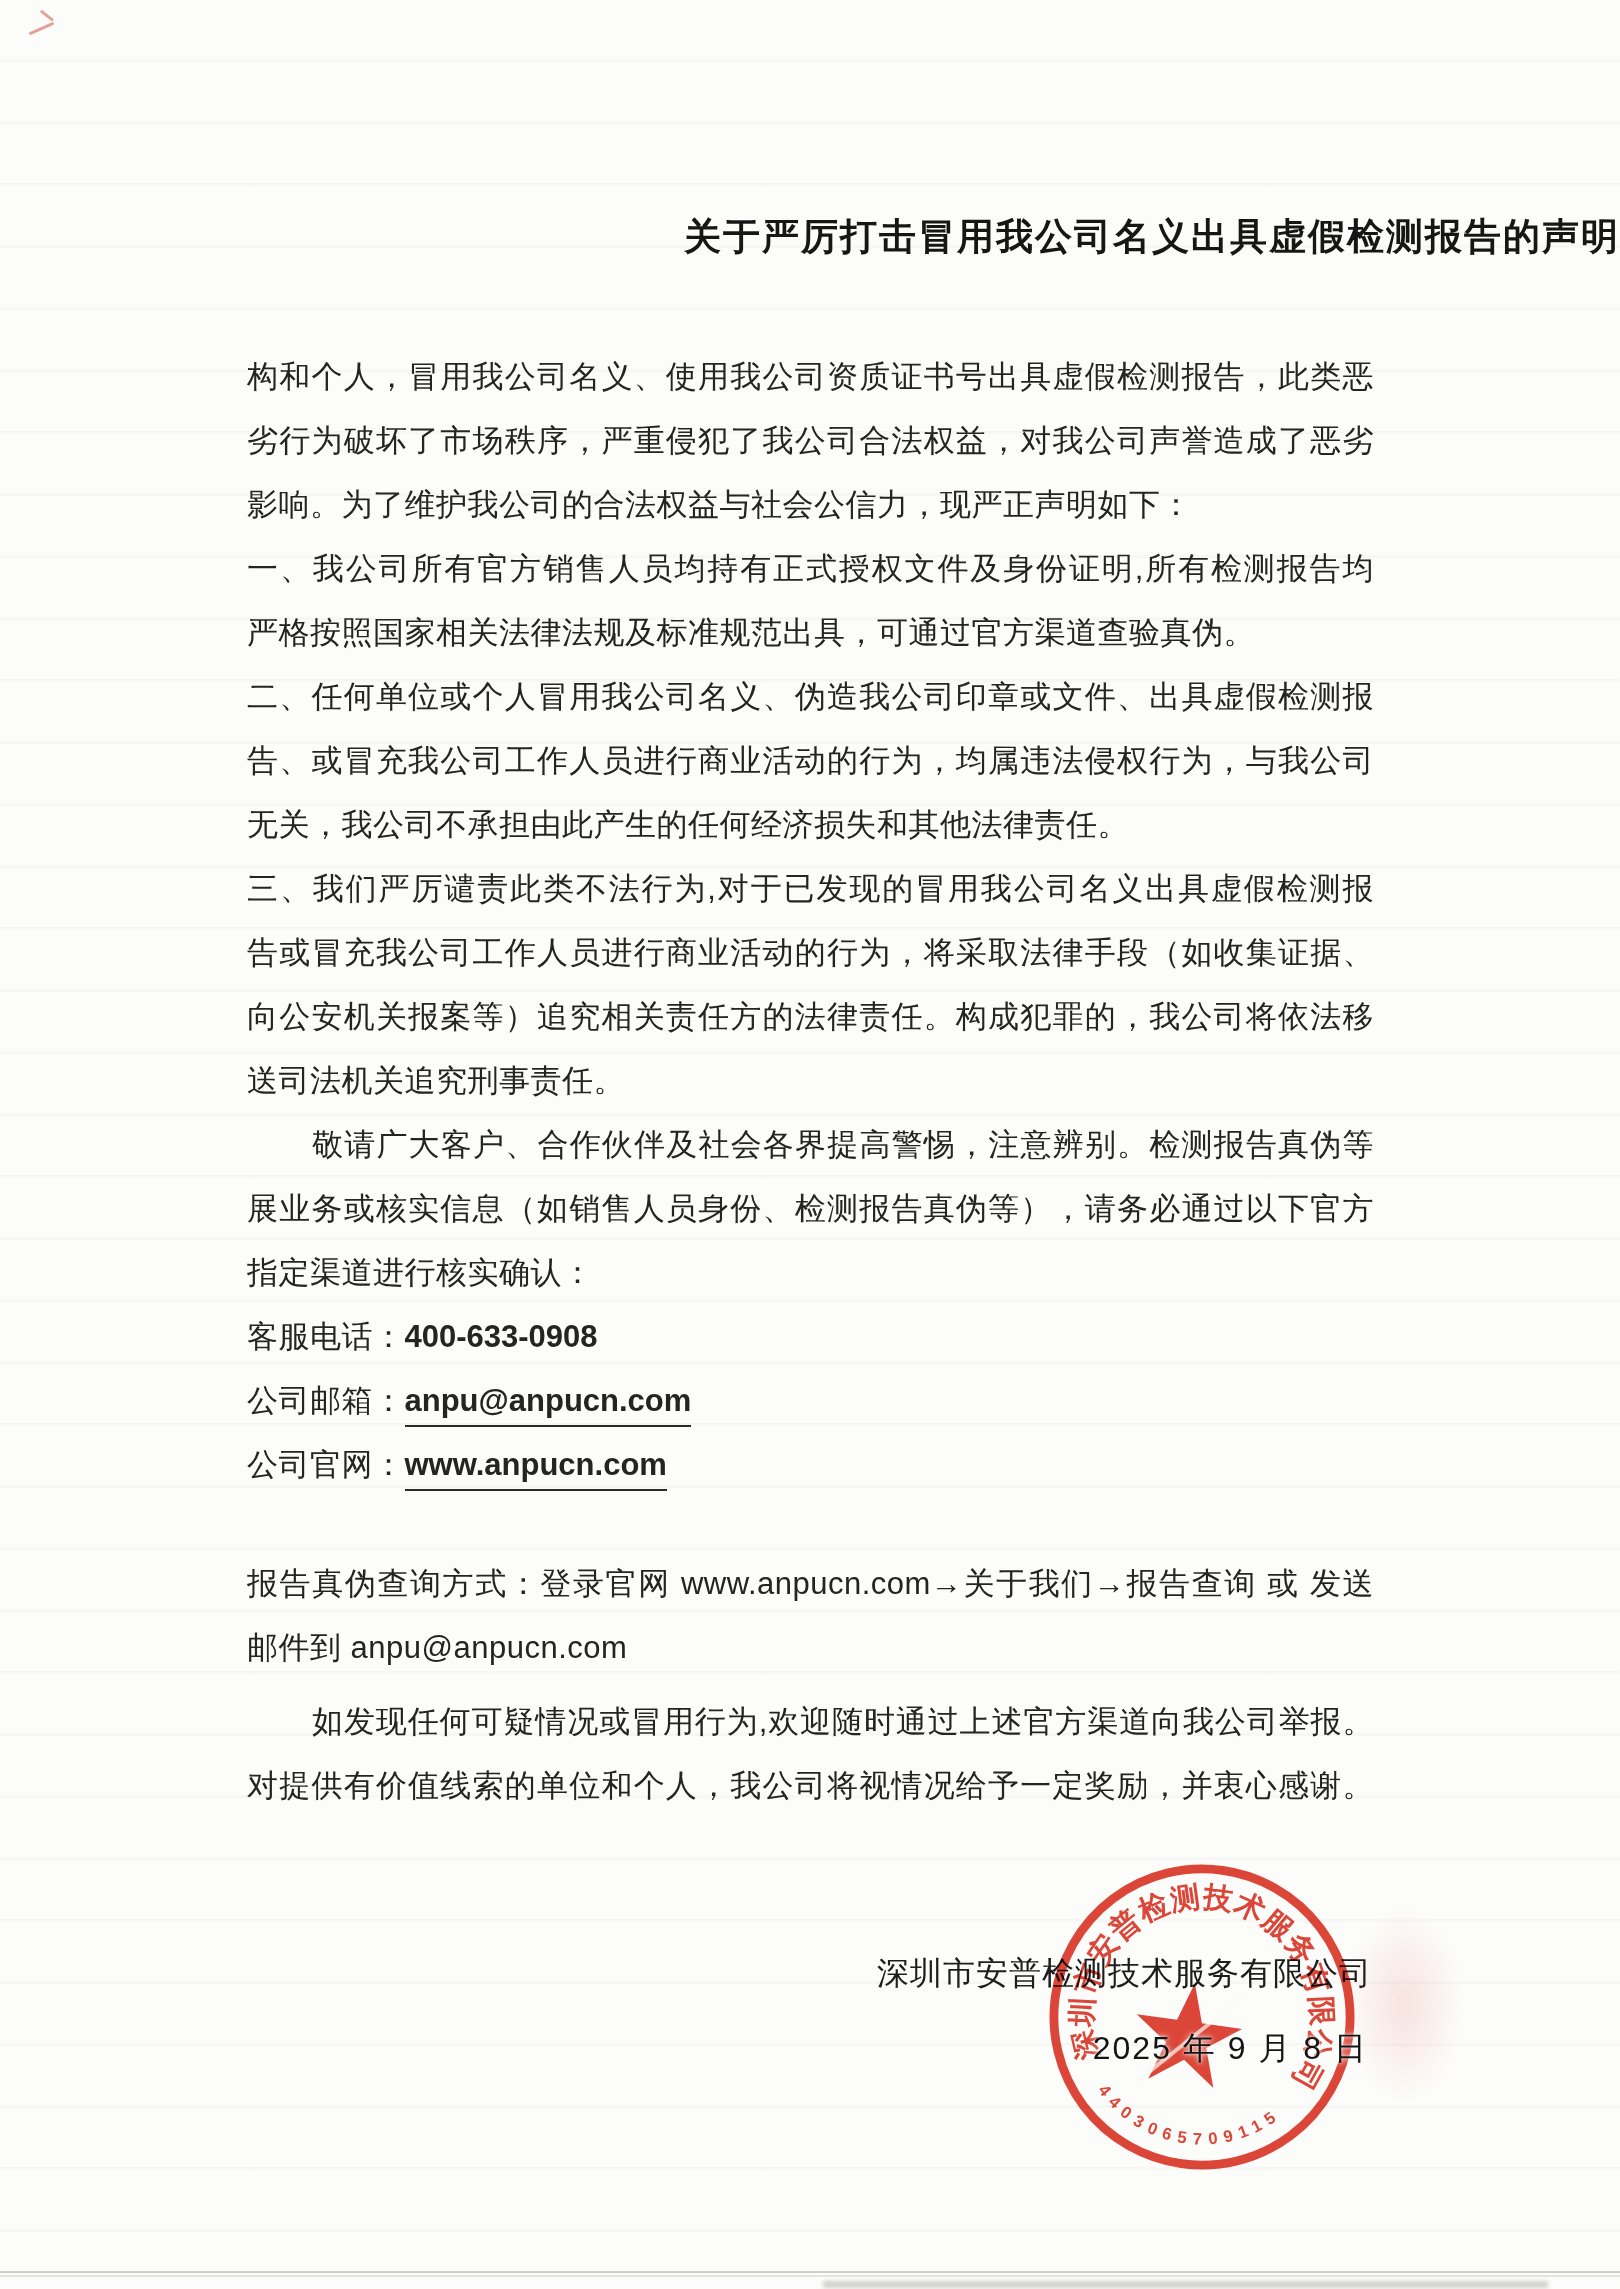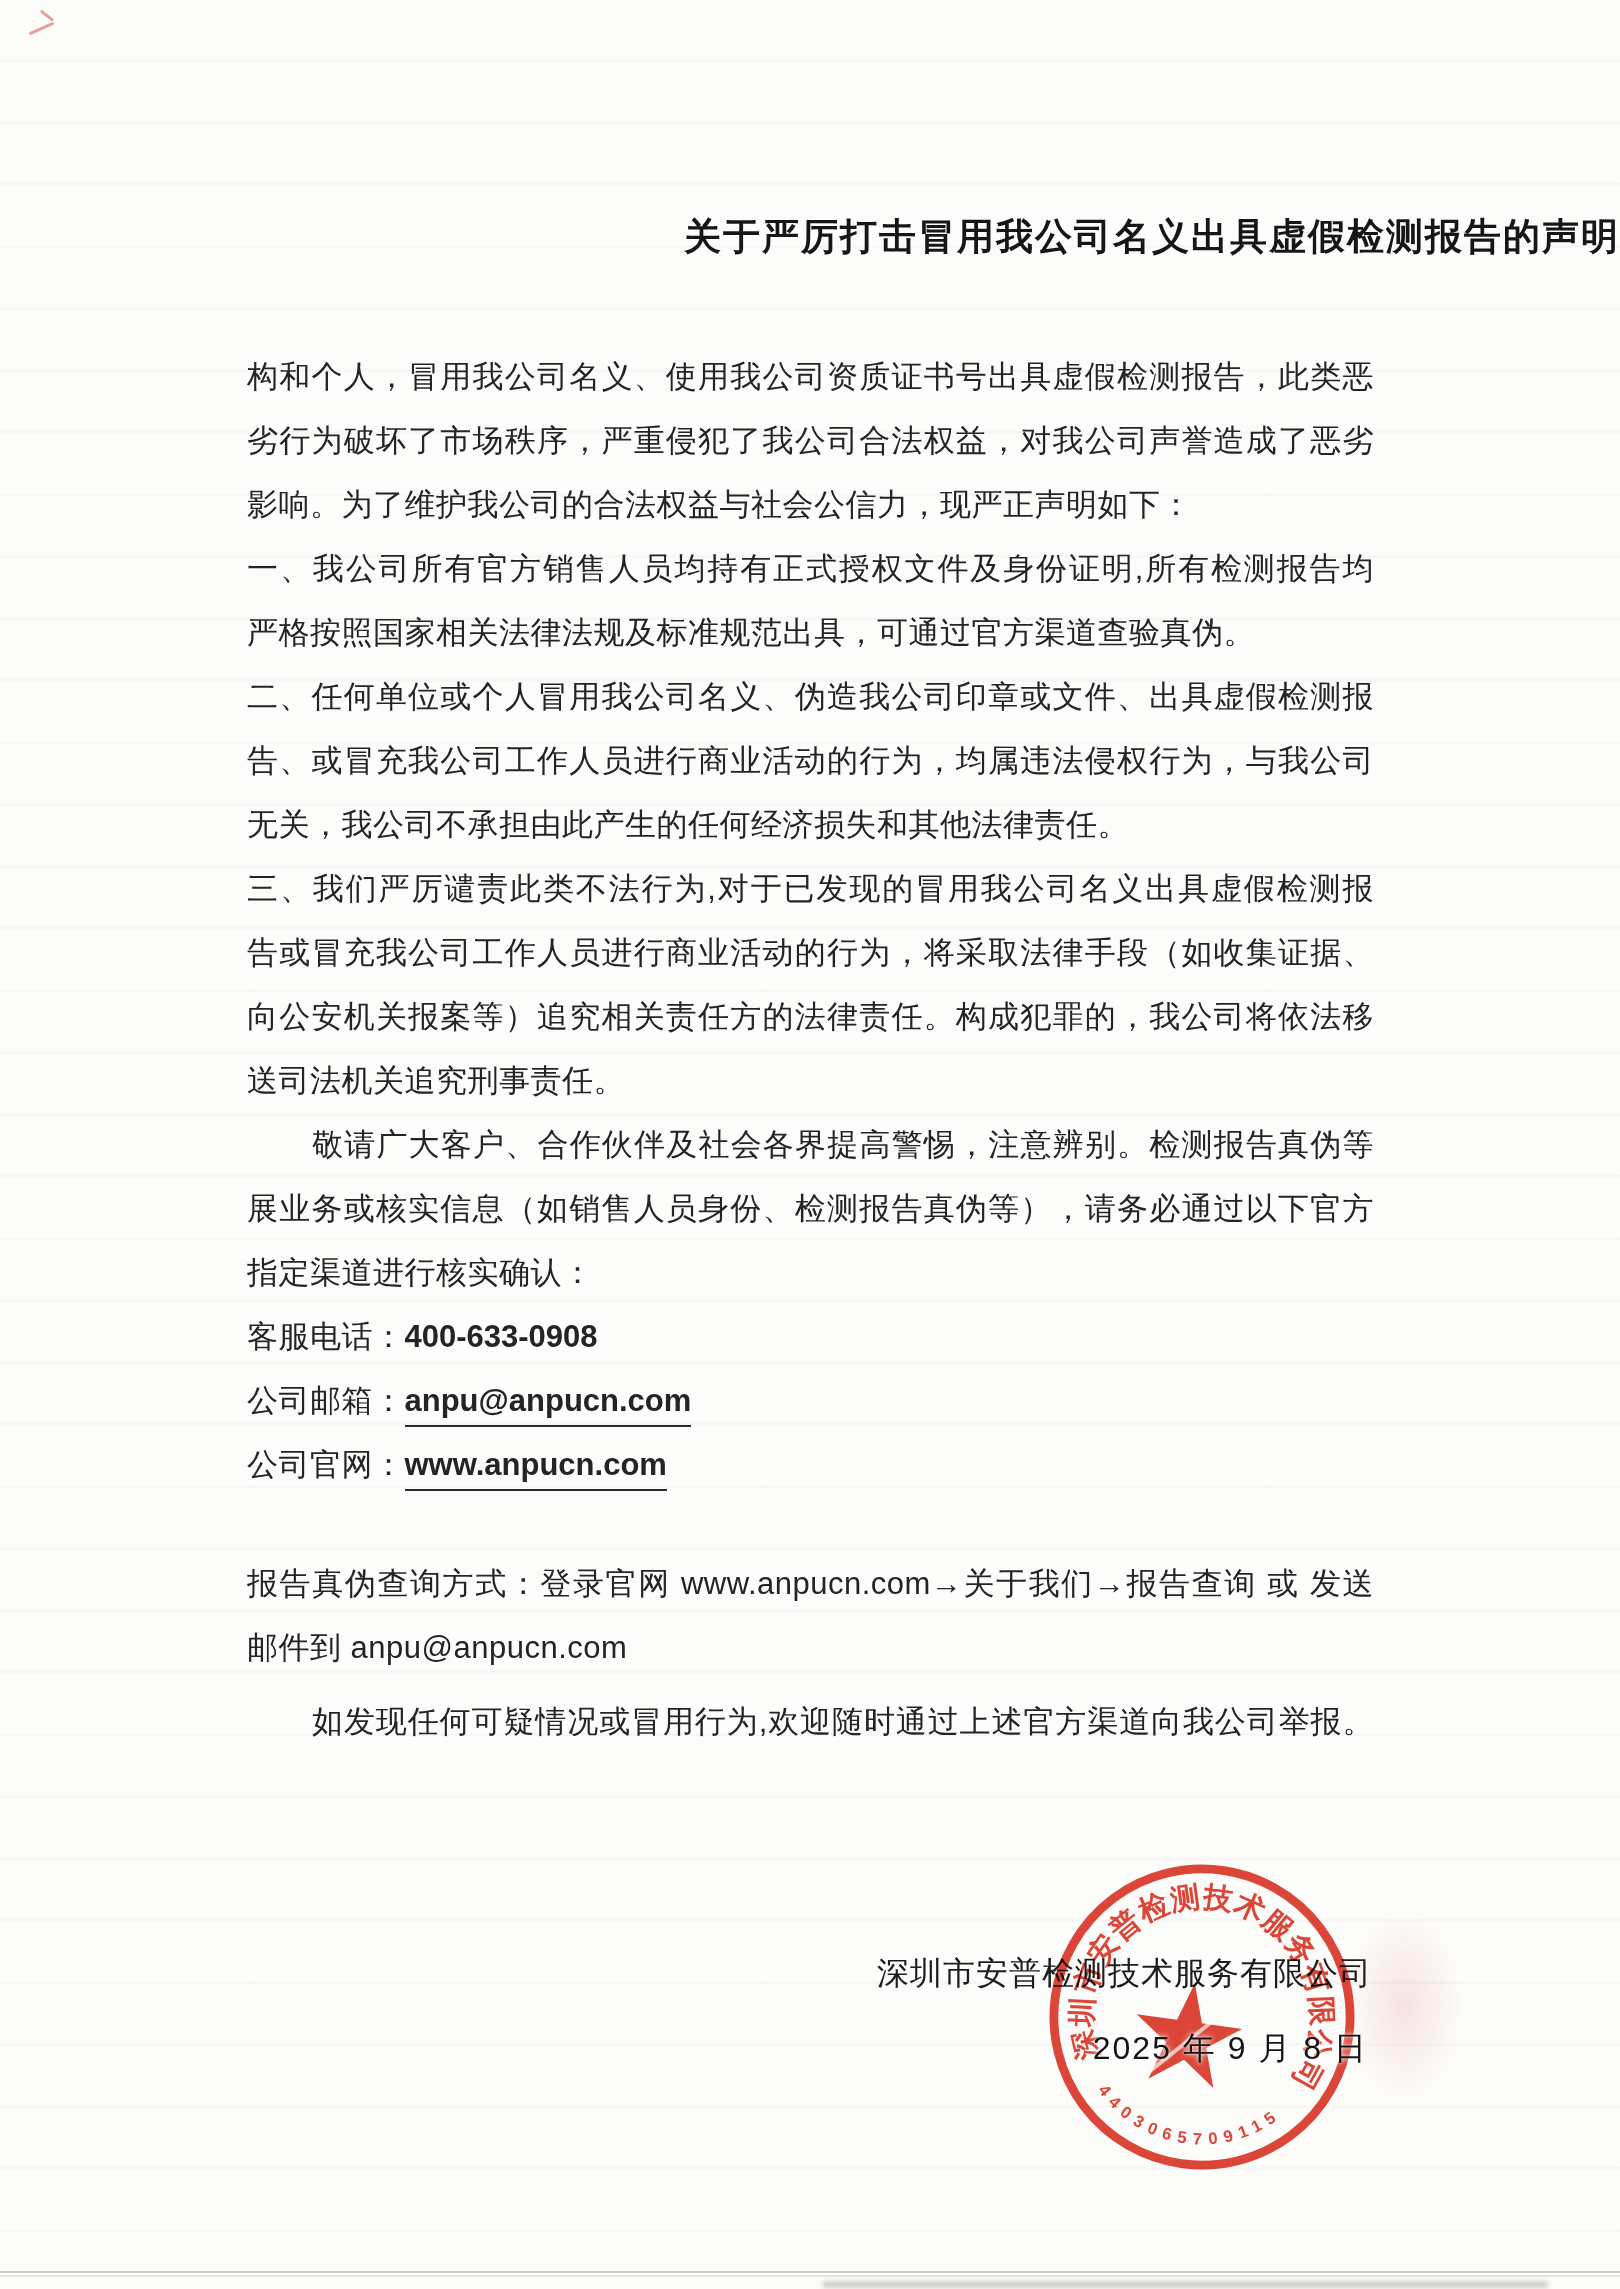--- a/index.html
+++ b/index.html
@@ -97,20 +97,21 @@
   <div class="doc-line">
     <span class="contact-label">公司邮箱：</span><span class="contact-value u">anpu@anpucn.com</span>
   </div>
   <div class="doc-line">
     <span class="contact-label">公司官网：</span><span class="contact-value u">www.anpucn.com</span>
   </div>
 
   <div class="doc-line full gap-lg">报告真伪查询方式：登录官网 www.anpucn.com→关于我们→报告查询 或 发送</div>
   <div class="doc-line">邮件到 anpu@anpucn.com</div>
   <div class="doc-line full indent gap-sm">如发现任何可疑情况或冒用行为,欢迎随时通过上述官方渠道向我公司举报。</div>
+  <div class="doc-line full">对提供有价值线索的单位和个人，我公司将视情况给予一定奖励，并衷心感谢。</div>
 </div>
 
 <div class="signature">深圳市安普检测技术服务有限公司</div>
 
 <div class="ink-smudge"></div>
 
 <svg class="seal" viewBox="0 0 312 312" xmlns="http://www.w3.org/2000/svg">
   <defs>
     <path id="seal-name-arc" d="M 59 212 A 112 112 0 1 1 253 212"></path>
     <path id="seal-serial-arc" d="M 43.4 221 A 130 130 0 0 0 268.6 221"></path>

